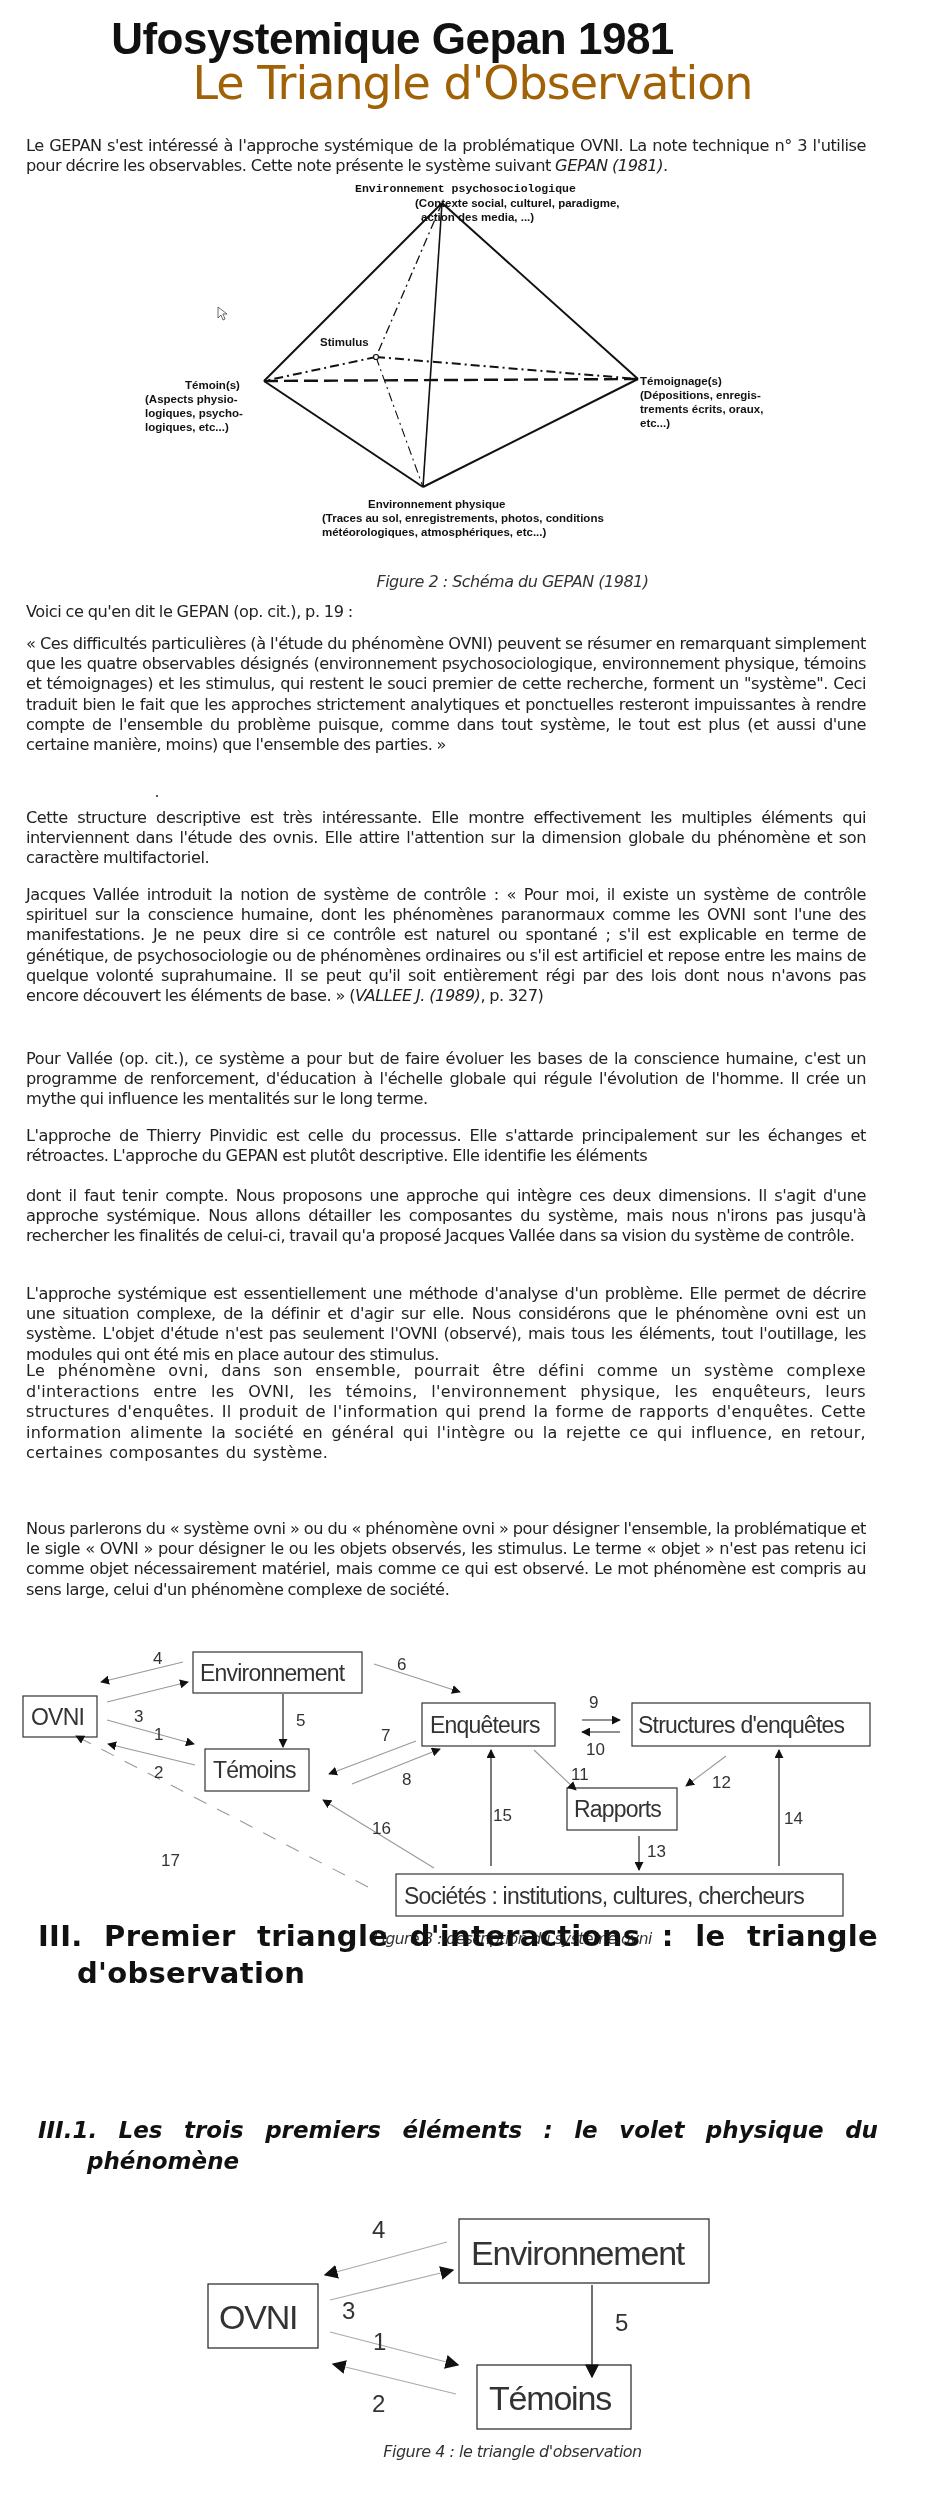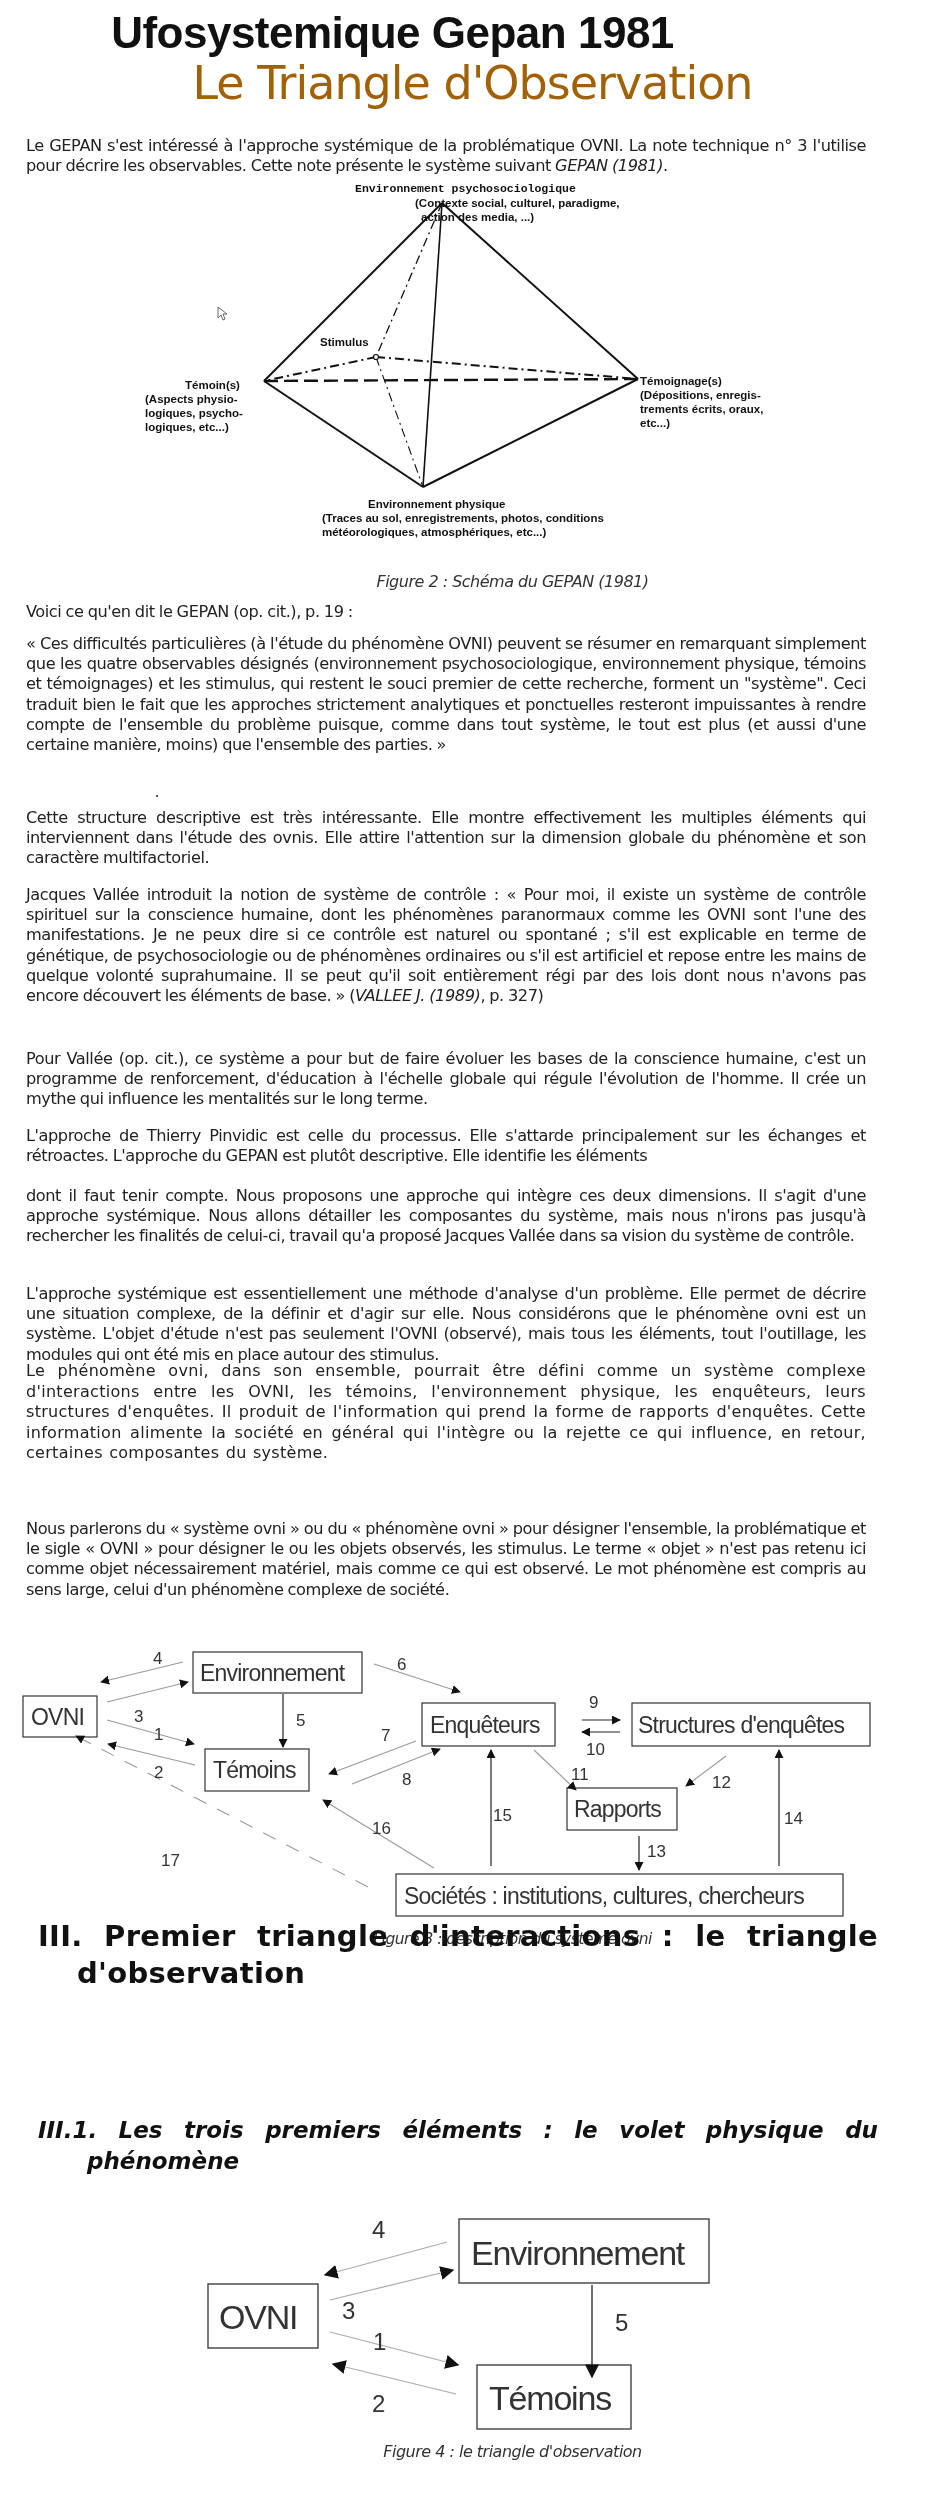--- a/index.html
+++ b/index.html
@@ -1,18 +1,18 @@
 <!DOCTYPE html>
 <html><head>
 <meta charset="utf-8">
 <style>
   html, body { margin: 0; padding: 0; background: #ffffff; }
   body { width: 945px; height: 2494px; position: relative; overflow: hidden; color: #1a1a1a;
          font-family: "DejaVu Sans", sans-serif; }
-  .title1 { position: absolute; top: 8px; left: 0; width: 785px; text-align: center;
+  .title1 { position: absolute; top: 14px; left: 0; width: 785px; text-align: center;
             font-family: "Liberation Sans", sans-serif; font-weight: bold; font-size: 44px; color: #111; letter-spacing: -0.5px; }
   .title2 { position: absolute; top: 56px; left: 0; width: 945px; text-align: center;
             font-family: "DejaVu Sans", sans-serif; font-size: 46px; color: #a16207; font-weight: normal; letter-spacing: -1px; }
   .para { position: absolute; left: 26px; width: 840px; font-size: 16.2px; line-height: 20.2px;
           text-align: justify; font-family: "DejaVu Sans", sans-serif; color: #222; letter-spacing: -0.45px; word-spacing: -0.5px; }
   .para.spaced { letter-spacing: 0.3px; word-spacing: 1px; font-size: 16px; line-height: 20.5px; }
   .caption { position: absolute; left: 0; width: 945px; text-align: center; font-style: italic;
              font-size: 16px; color: #333; letter-spacing: -0.5px; margin-left: 40px; }
   .h1 { position: absolute; left: 38px; width: 840px; font-size: 29px; font-weight: bold; line-height: 37px;
         text-align: justify; text-align-last: left; color: #111; letter-spacing: 0.3px; }

